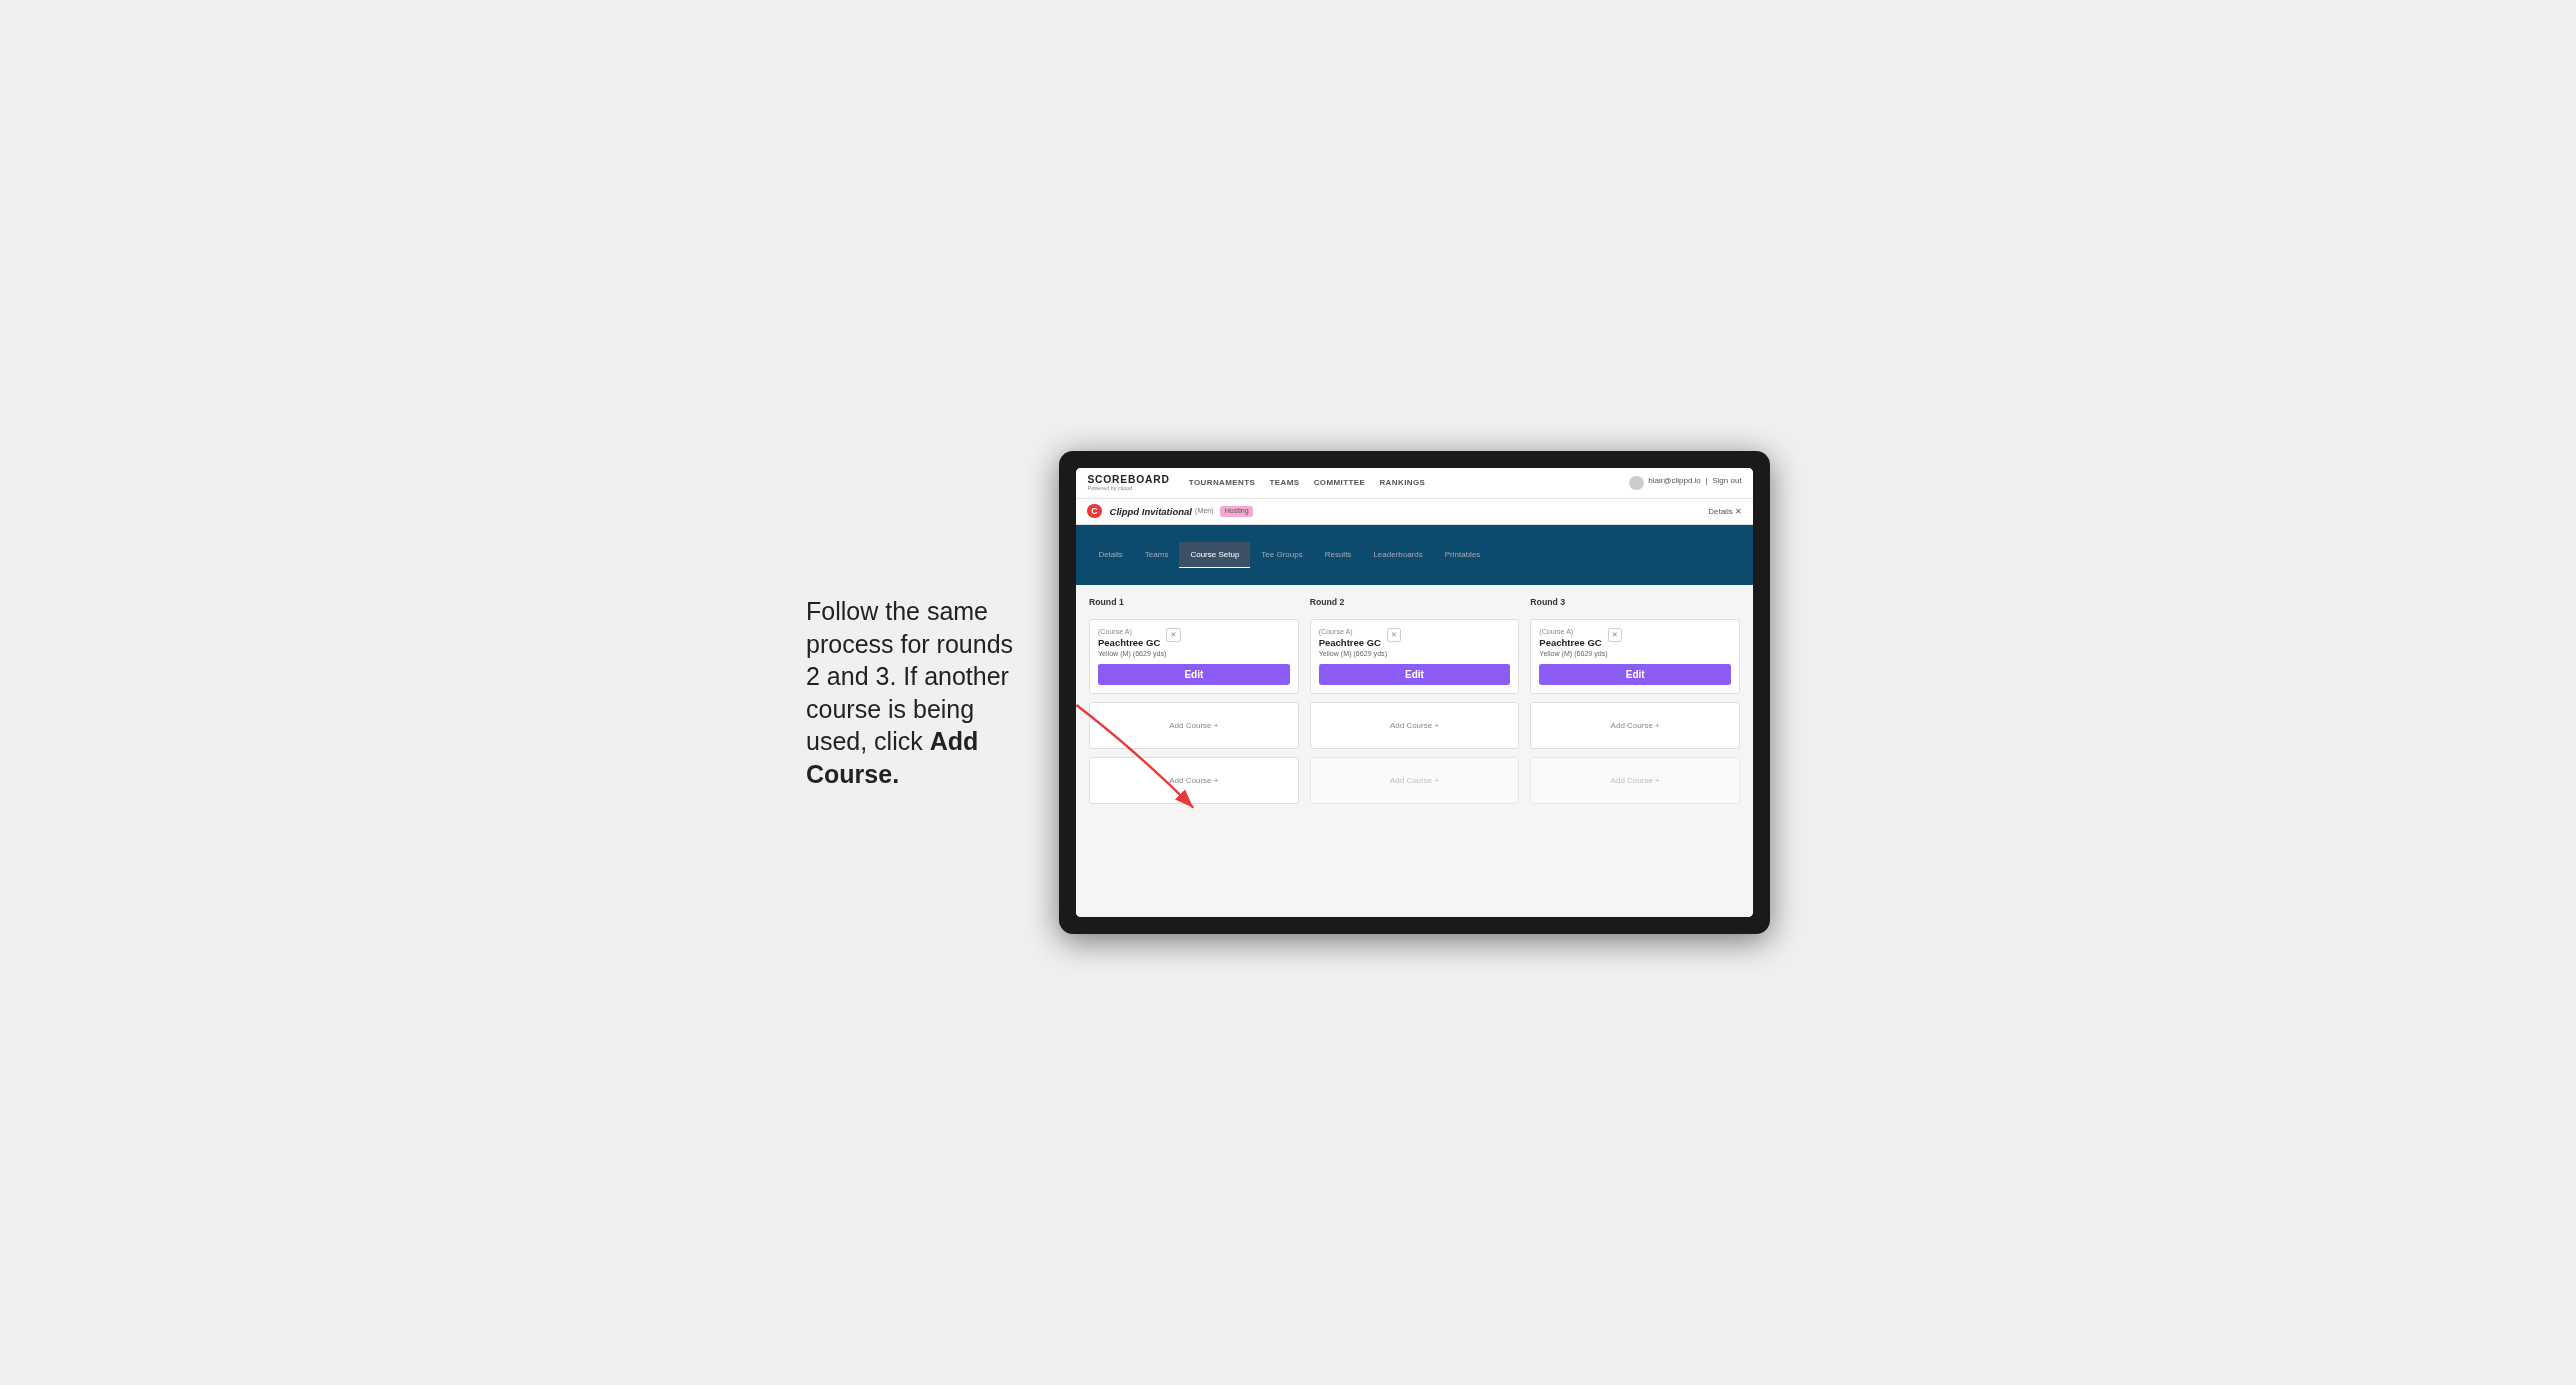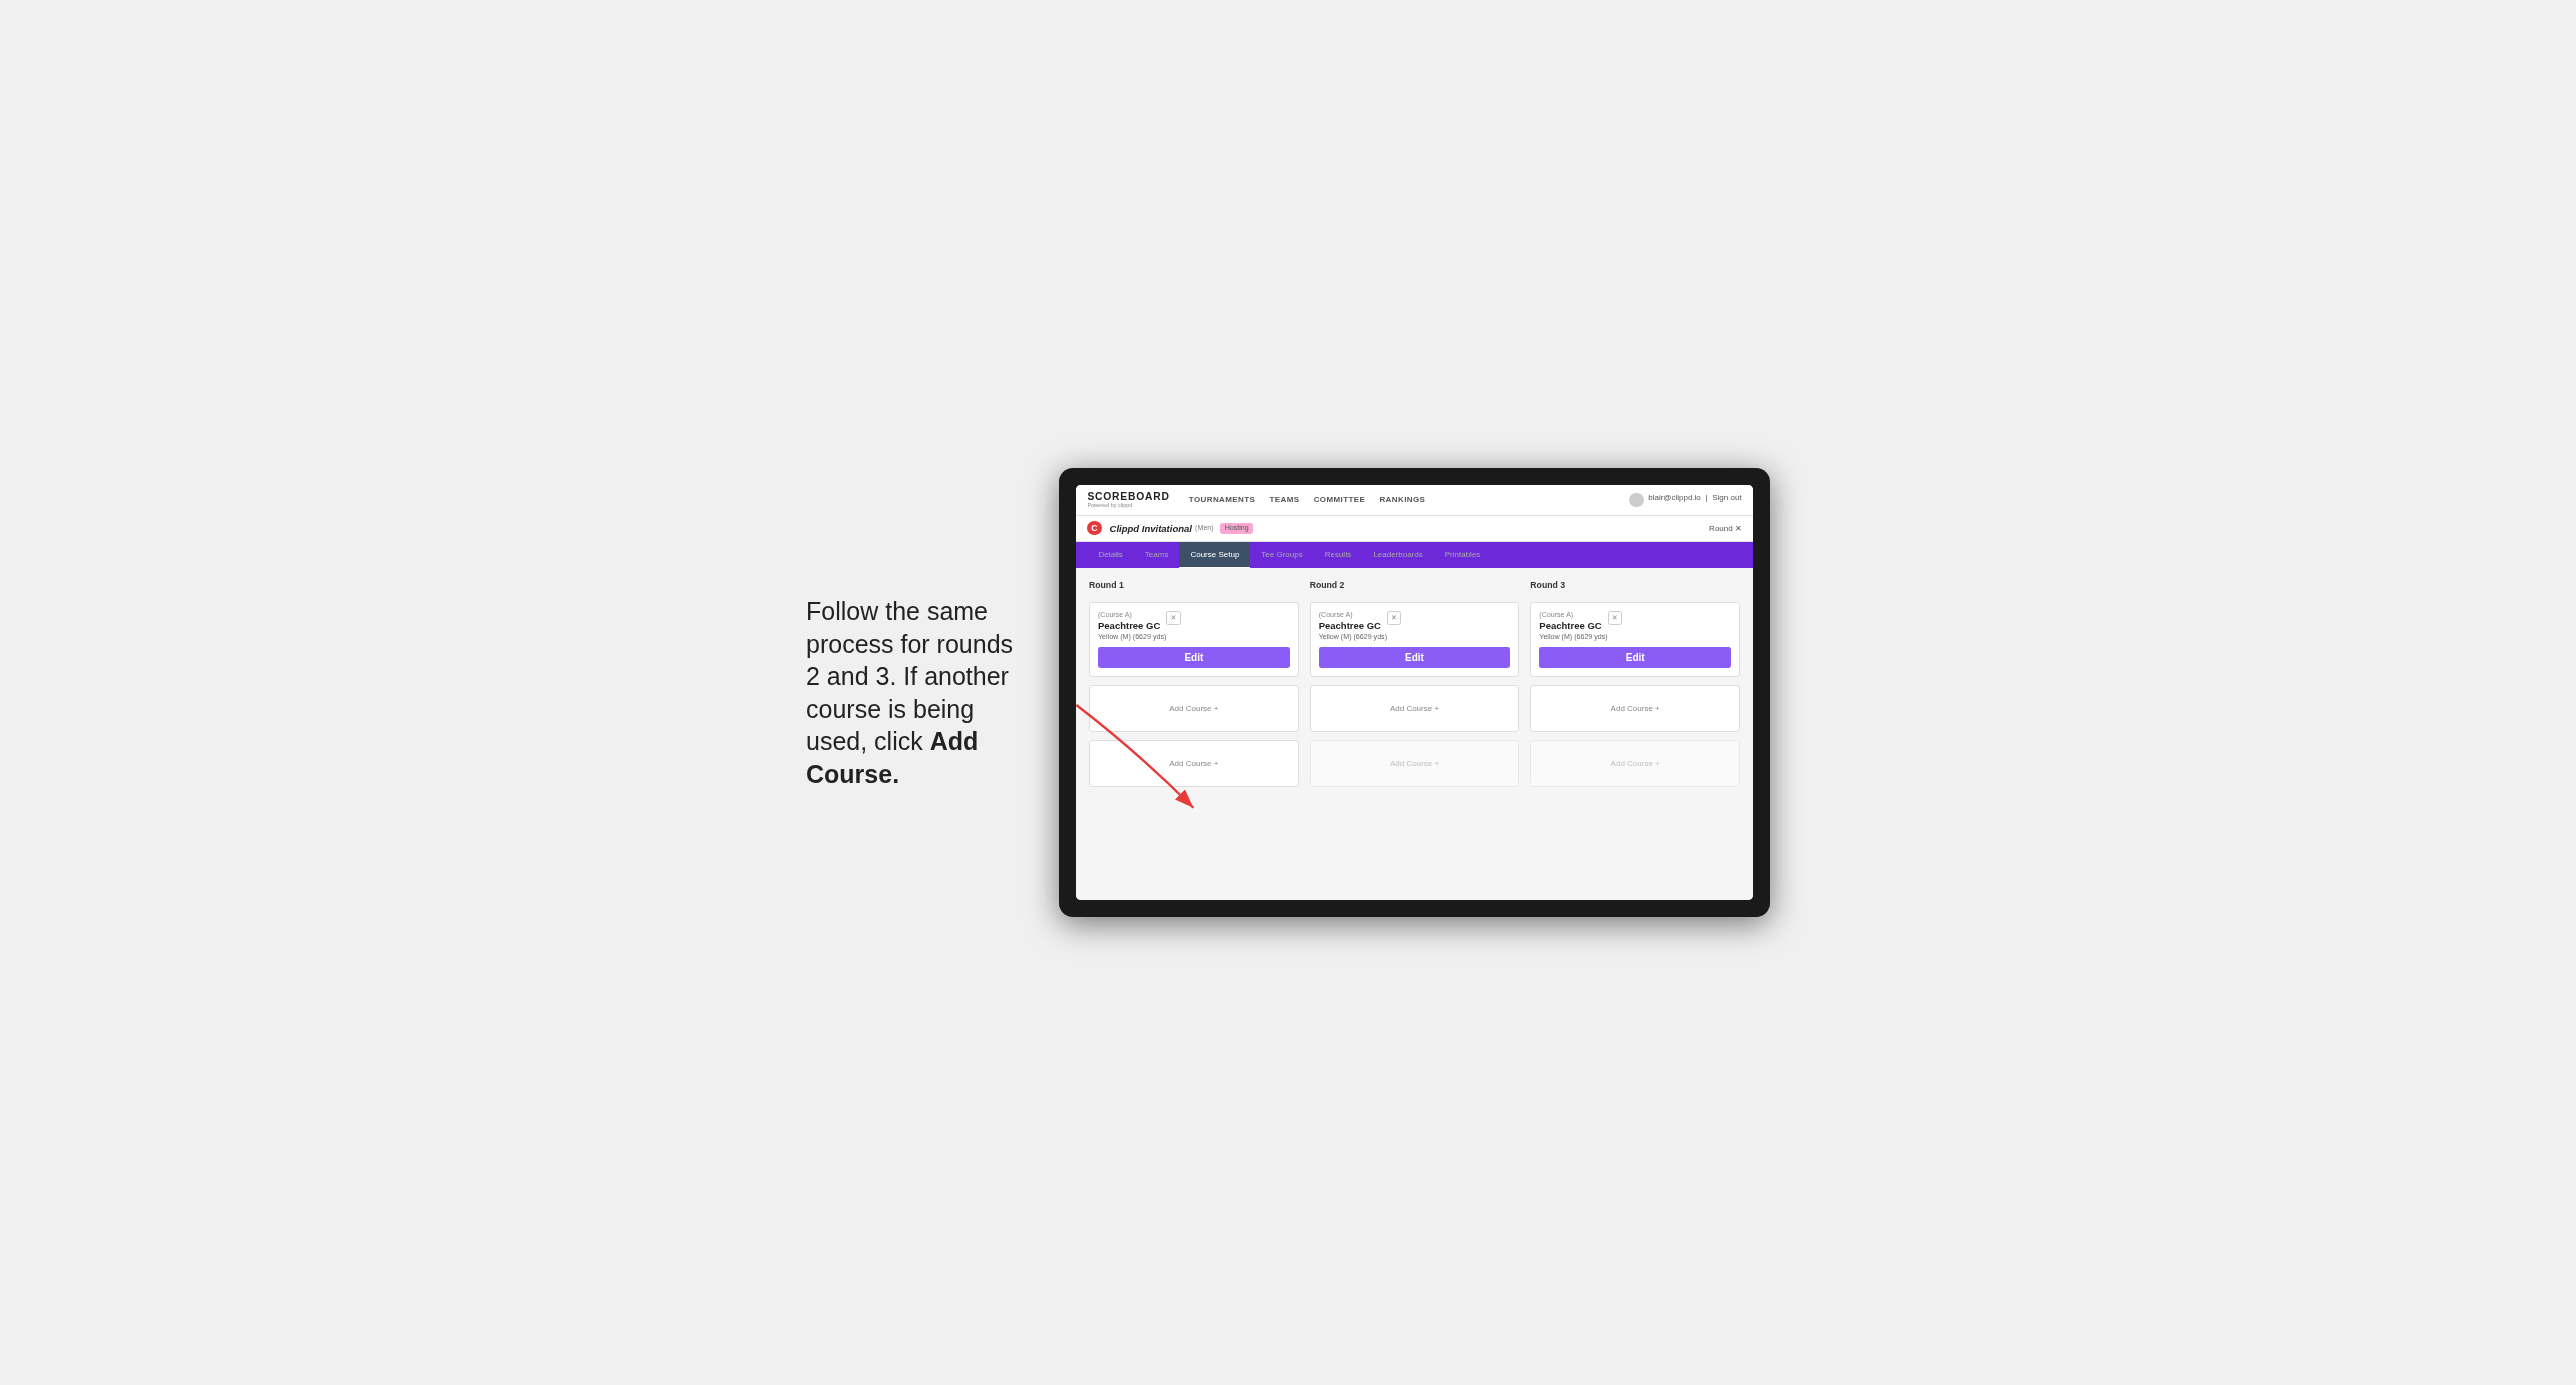--- a/index.html
+++ b/index.html
@@ -165,22 +165,22 @@
     .cancel-btn {
       margin-left: auto;
       font-size: 8px;
       color: #555;
       cursor: pointer;
     }
 
     
     .tabs-bar {
       display: flex;
-      background: #6d28d9;
-      padding: 0 11px;
+      background: #0c4a6e;
+      padding: 17px 11px;
     }
 
     .tab-item {
       padding: 8px 11px;
       font-size: 8px;
       color: #aaa;
       cursor: pointer;
       border-bottom: 1.6px solid transparent;
     }
 
@@ -326,21 +326,21 @@
         </div>
       </div>
 
       <div class="sub-header">
         <div class="clippd-logo">
           <div class="clippd-c">C</div>
         </div>
         <span class="tournament-name">Clippd Invitational</span>
         <span class="tournament-badge">(Men)</span>
         <span class="hosting-badge">Hosting</span>
-        <span class="cancel-btn">Round ✕</span>
+        <span class="cancel-btn">Details ✕</span>
       </div>
 
       <div class="tabs-bar">
         <div class="tab-item">Details</div>
         <div class="tab-item">Teams</div>
         <div class="tab-item active">Course Setup</div>
         <div class="tab-item">Tee Groups</div>
         <div class="tab-item">Results</div>
         <div class="tab-item">Leaderboards</div>
         <div class="tab-item">Printables</div>

